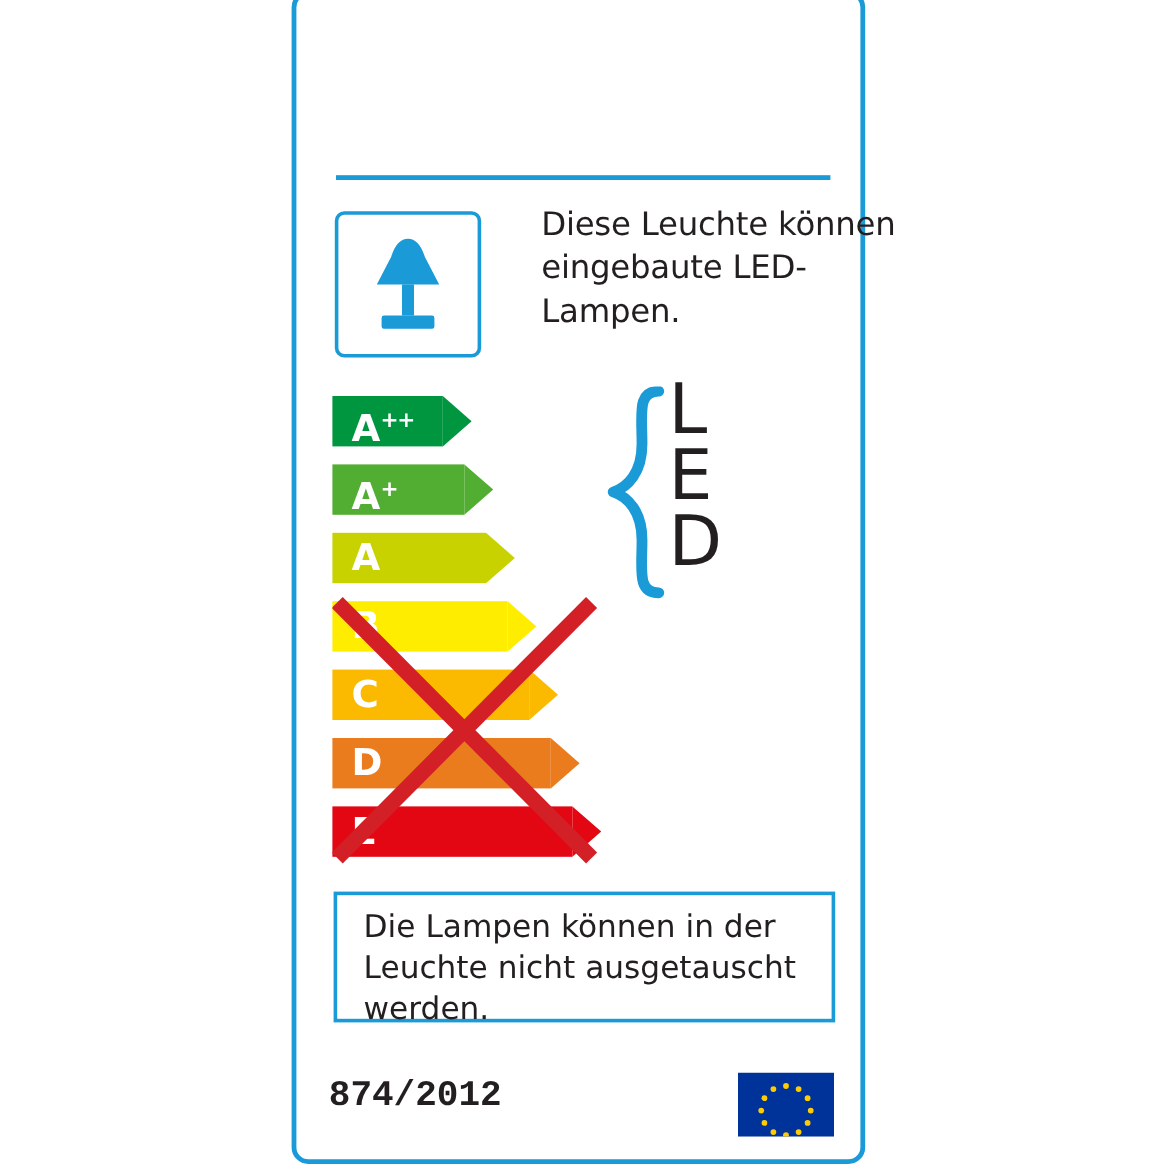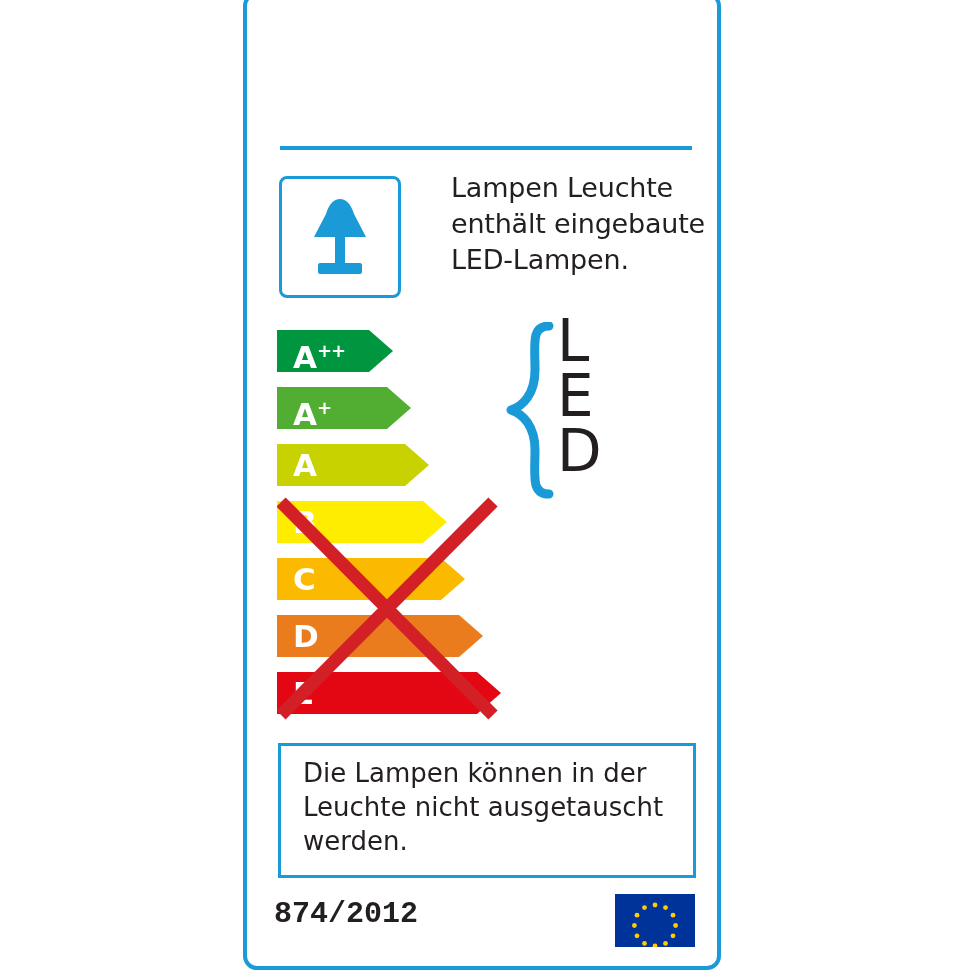--- a/index.html
+++ b/index.html
@@ -142,21 +142,21 @@
     color: #231f20;
     font-weight: 500;
   }
 
   
   .note-box {
     position: absolute;
     left: 31px;
     top: 747px;
     width: 418px;
-    height: 135px;
+    height: 109px;
     border: 3px solid #1a9ad7;
     box-sizing: border-box;
   }
   .note-text {
     position: absolute;
     left: 22px;
     top: 10px;
     width: 372px;
     font-size: 26px;
     line-height: 34px;
@@ -191,21 +191,21 @@
   <div class="top-rule"></div>
 
   <div class="lamp-row">
     <div class="lamp-box">
       <svg class="lamp-icon-svg" width="72" height="84" viewBox="0 0 72 84">
         <path d="M36 4 C30 4 25 9 22 19 L10 42 L62 42 L50 19 C47 9 42 4 36 4 Z" fill="#1a9ad7"></path>
         <rect x="31" y="42" width="10" height="26" fill="#1a9ad7"></rect>
         <rect x="14" y="68" width="44" height="11" rx="2" fill="#1a9ad7"></rect>
       </svg>
     </div>
-    <div class="lamp-text">Lampen Leuchte enthält eingebaute LED-Lampen.</div>
+    <div class="lamp-text">Diese Leuchte können eingebaute LED-Lampen.</div>
   </div>
 
   <div class="scale">
 
     <div class="bar" style="top:0px;">
       <div class="body" style="width:92px;background:#009640;"></div>
       <div class="tip" style="left:92px;border-left:24px solid #009640;"></div>
       <div class="cls">A<sup>++</sup></div>
     </div>
 

